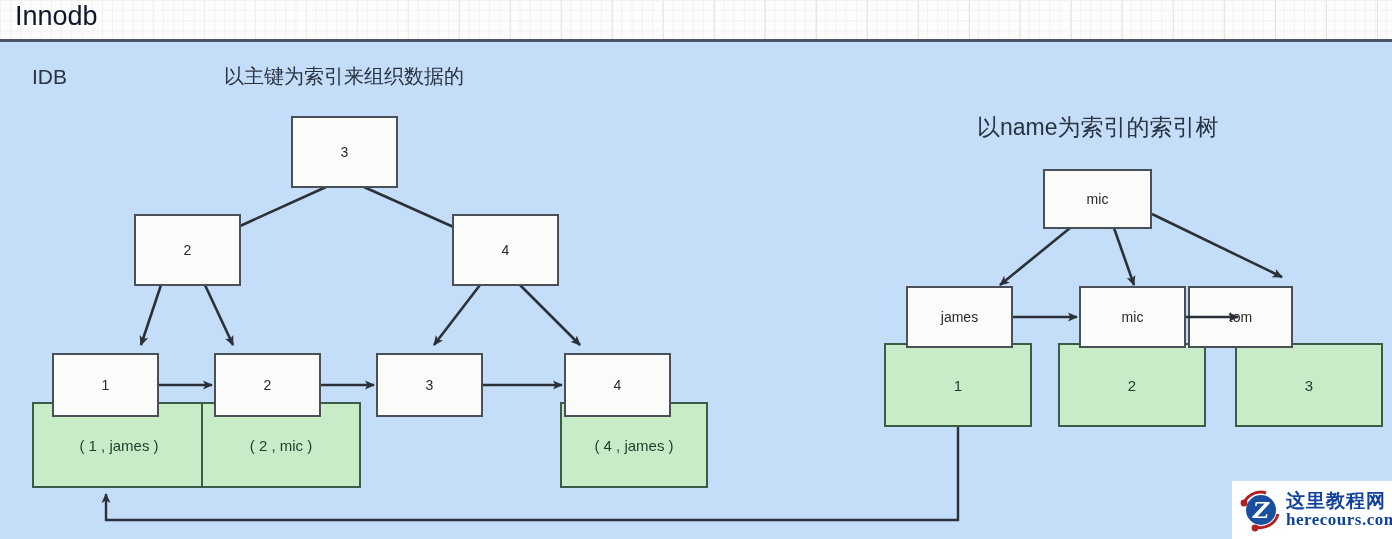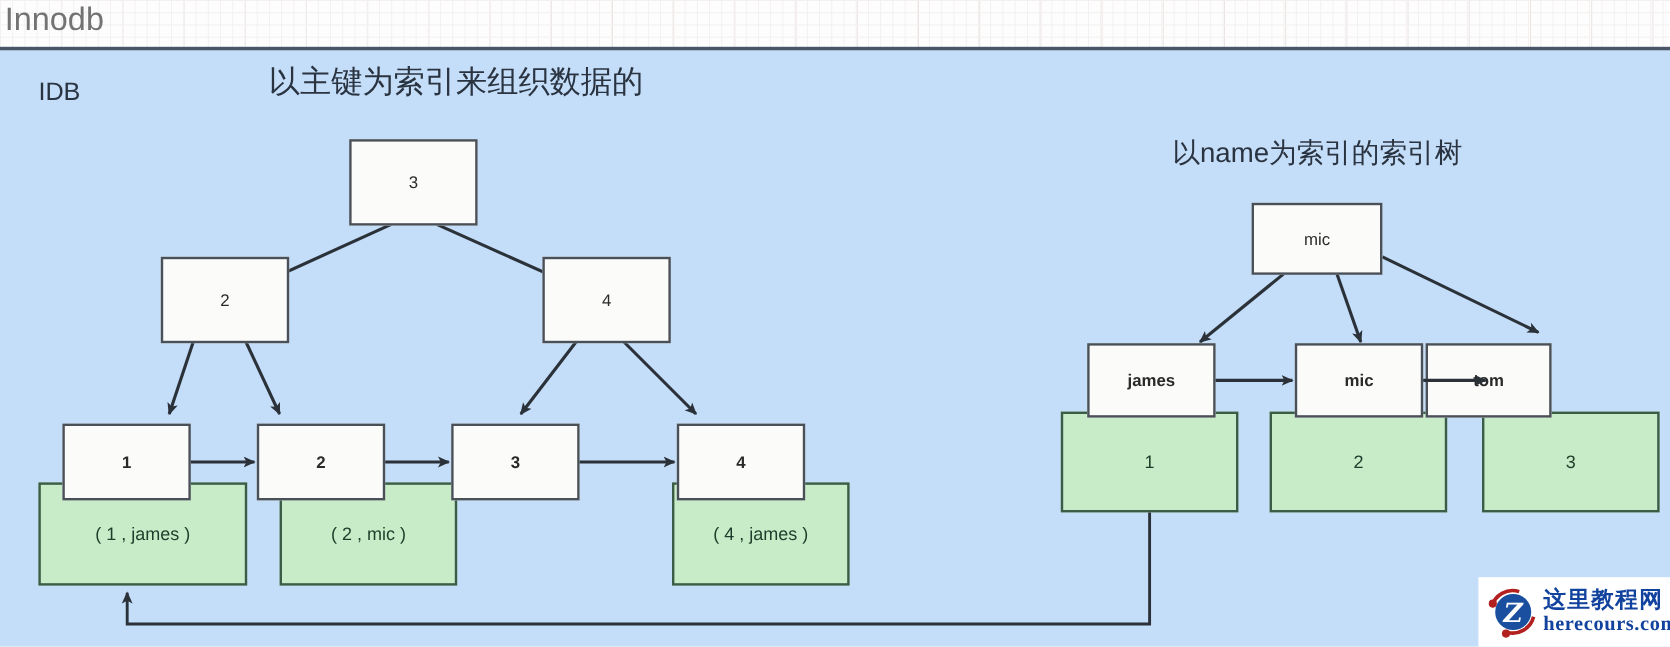--- a/index.html
+++ b/index.html
@@ -35,23 +35,23 @@
   }
   #grid-bottom-rule {
     position: absolute;
     left: 0; top: 39px;
     width: 1392px; height: 3px;
     background: #4a5568;
     border-bottom: 1px solid #8ea4bd;
   }
   #page-title {
     position: absolute;
-    left: 4px; top: 1px;
+    left: 15px; top: 1px;
     font-size: 27px;
-    color: #737373;
+    color: #0f172a;
     letter-spacing: 0px;
     white-space: nowrap;
   }
 
   
   #canvas {
     position: absolute;
     left: 0; top: 42px;
     width: 1392px;
     height: 497px;
@@ -73,21 +73,21 @@
     box-sizing: border-box;
     border: 2px solid #4a5058;
     background: #fbfbfa;
     display: flex;
     align-items: center;
     justify-content: center;
     font-size: 14px;
     color: #2a2a2a;
     z-index: 3;
   }
-  .node.leafkey { z-index: 3; font-weight: bold; }
+  .node.leafkey { z-index: 3; }
   .node.data {
     background: #c8ecc8;
     border: 2px solid #3b5c46;
     color: #1f3d2a;
     font-size: 15px;
     z-index: 2;
   }
 
   
   #wires {
@@ -163,21 +163,21 @@
     <div class="node" style="left:134px;top:172px;width:107px;height:72px;">2</div>
 
     <div class="node" style="left:452px;top:172px;width:107px;height:72px;">4</div>
 
     <div class="node leafkey" style="left:52px;top:311px;width:107px;height:64px;">1</div>
     <div class="node leafkey" style="left:214px;top:311px;width:107px;height:64px;">2</div>
     <div class="node leafkey" style="left:376px;top:311px;width:107px;height:64px;">3</div>
     <div class="node leafkey" style="left:564px;top:311px;width:107px;height:64px;">4</div>
 
     <div class="node data" style="left:32px;top:360px;width:174px;height:86px;">( 1 , james )</div>
-    <div class="node data" style="left:201px;top:360px;width:148px;height:86px;margin-left:32px;">( 2 , mic )</div>
+    <div class="node data" style="left:201px;top:360px;width:160px;height:86px;">( 2 , mic )</div>
     <div class="node data" style="left:560px;top:360px;width:148px;height:86px;">( 4 , james )</div>
 
     <div class="node" style="left:1043px;top:127px;width:109px;height:60px;">mic</div>
 
     <div class="node leafkey" style="left:906px;top:244px;width:107px;height:62px;">james</div>
     <div class="node leafkey" style="left:1079px;top:244px;width:107px;height:62px;">mic</div>
     <div class="node leafkey" style="left:1188px;top:244px;width:105px;height:62px;">tom</div>
 
     <div class="node data" style="left:884px;top:301px;width:148px;height:84px;">1</div>
     <div class="node data" style="left:1058px;top:301px;width:148px;height:84px;">2</div>
@@ -211,16 +211,16 @@
       <circle cx="19" cy="42" r="3.4" fill="#b32020"></circle>
       <text x="25" y="32" text-anchor="middle" font-family="DejaVu Serif, serif" font-size="22" font-style="italic" font-weight="bold" fill="#ffffff">Z</text>
     </svg>
     <div id="wm-text">
       <div id="wm-cn">这里教程网</div>
       <div id="wm-en">herecours.com</div>
     </div>
   </div>
 
   <div class="lbl" id="idb-label" style="position:absolute;left:32px;top:65px;font-size:21px;z-index:5;">IDB</div>
-  <div class="lbl" id="heading-left" style="position:absolute;left:224px;top:51px;font-size:26px;z-index:5;">以主键为索引来组织数据的</div>
+  <div class="lbl" id="heading-left" style="position:absolute;left:224px;top:63px;font-size:20px;z-index:5;">以主键为索引来组织数据的</div>
   <div class="lbl" id="heading-right" style="position:absolute;left:977px;top:112px;font-size:23px;z-index:5;">以name为索引的索引树</div>
 
 </div>
 
 </body></html>

